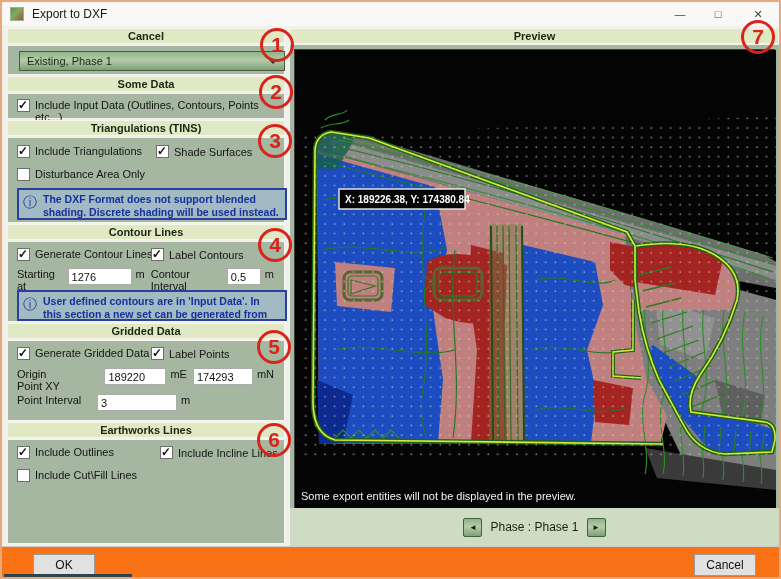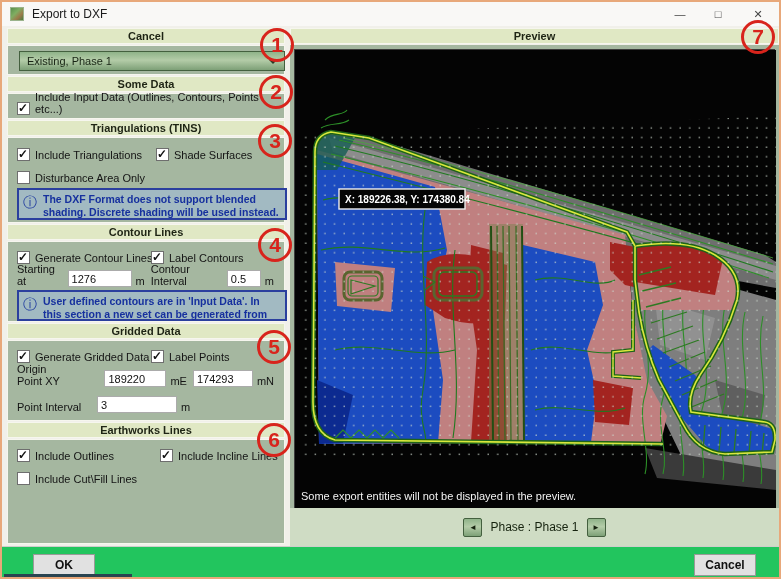--- a/index.html
+++ b/index.html
@@ -8,21 +8,21 @@
   
   .titlebar{position:absolute;left:0;top:0;width:777px;height:24px;background:#f9f8f6;}
   .app-icon{position:absolute;left:8px;top:5px;width:14px;height:14px;background:linear-gradient(135deg,#5a8f4d 0%,#7fae62 40%,#9c7a4a 70%,#4a7a3e 100%);border:1px solid #9ab38c;}
   .title-text{position:absolute;left:30px;top:5px;font-size:12px;color:#1a1a1a;}
   .winbtn{position:absolute;top:0;width:32px;height:24px;text-align:center;line-height:24px;font-size:11px;color:#444;}
   .btn-min{left:662px;}  .btn-max{left:700px;}  .btn-close{left:740px;}
   
   .sec-h{position:absolute;left:5px;width:278px;height:16px;background:#e0e8c4;border:1px solid #f6f6ee;
          font-size:11px;font-weight:bold;color:#1e2414;text-align:center;line-height:14px;}
   .sec-b{position:absolute;left:5px;width:278px;background:#a5b7a0;border:1px solid #f6f6ee;}
-  .row{position:absolute;left:9px;right:4px;height:16px;font-size:11px;color:#141414;display:flex;align-items:flex-end;}
+  .row{position:absolute;left:9px;right:4px;height:16px;font-size:11px;color:#141414;display:flex;align-items:flex-start;}
   .cb{display:inline-block;width:13px;height:13px;background:#fff;border:1px solid #6e6e6e;margin-right:5px;position:relative;flex:none;}
   .cb.checked::after{content:"✓";position:absolute;left:0px;top:-2px;font-size:12px;font-weight:bold;color:#111;}
   .col2{position:absolute;left:134px;display:flex;align-items:center;}
   .tin-col2{left:139px;}
   .ew-col2{left:143px;}
   .fld{height:17px;border:1px solid #ababab;background:#fff;font-size:11px;color:#111;padding:0 3px;}
   .unit{margin-left:4px;margin-right:6px;}
   .infobox{position:absolute;left:9px;width:270px;background:#a2bac2;border:2px solid #2b3f9e;color:#16309e;
            font-size:10.5px;font-weight:bold;line-height:13px;padding:3px 4px 3px 24px;}
   .info-ic{position:absolute;left:4px;top:50%;margin-top:-8px;font-size:14px;font-weight:normal;color:#1f3a9e;}
@@ -33,21 +33,21 @@
   .chev{position:absolute;right:7px;top:8px;width:0;height:0;border-left:4px solid transparent;border-right:4px solid transparent;border-top:4px solid #2a3a26;}
   
   .prev-body{position:absolute;left:288px;top:43px;width:489px;height:463px;background:#a5b7a0;}
   .canvas{position:absolute;left:292px;top:47px;width:481px;height:459px;background:#040404;border:1px solid #3c3c3c;}
   .notice{position:absolute;left:6px;bottom:5px;font-size:11px;color:#f2f2f2;}
   .phase-bar{position:absolute;left:288px;top:506px;width:489px;height:38px;background:#cfdcc4;display:flex;align-items:center;justify-content:center;gap:8px;}
   .nav-btn{width:19px;height:19px;background:linear-gradient(180deg,#8fb389 0%,#b4cca8 45%,#7da077 100%);
            border:1px solid #44603f;border-radius:2px;font-size:8px;color:#16230f;display:flex;align-items:center;justify-content:center;}
   .phase-label{font-size:12px;color:#16230f;}
   
-  .bottombar{position:absolute;left:0;top:544px;width:777px;height:33px;background:#22c55e;border-top:1px solid #cfcecb;font-weight:bold;}
+  .bottombar{position:absolute;left:0;top:544px;width:777px;height:33px;background:#f97316;border-top:1px solid #cfcecb;}
   .pushbtn{position:absolute;top:7px;width:62px;height:22px;background:#e1e1e1;border:1px solid #9a9a98;font-size:12px;color:#111;text-align:center;line-height:20px;}
   .ok-btn{left:31px;} .cancel-btn{left:692px;}
   
   .ann{position:absolute;width:34px;height:34px;border:3px solid #d8241c;border-radius:50%;
        color:#d8241c;font-size:21px;font-weight:bold;display:flex;align-items:center;justify-content:center;z-index:50;pointer-events:none;}
   
   .desk-frag{position:absolute;left:2px;top:572px;width:128px;height:7px;background:#2a4450;z-index:60;}
 </style>
 </head>
 <body>

